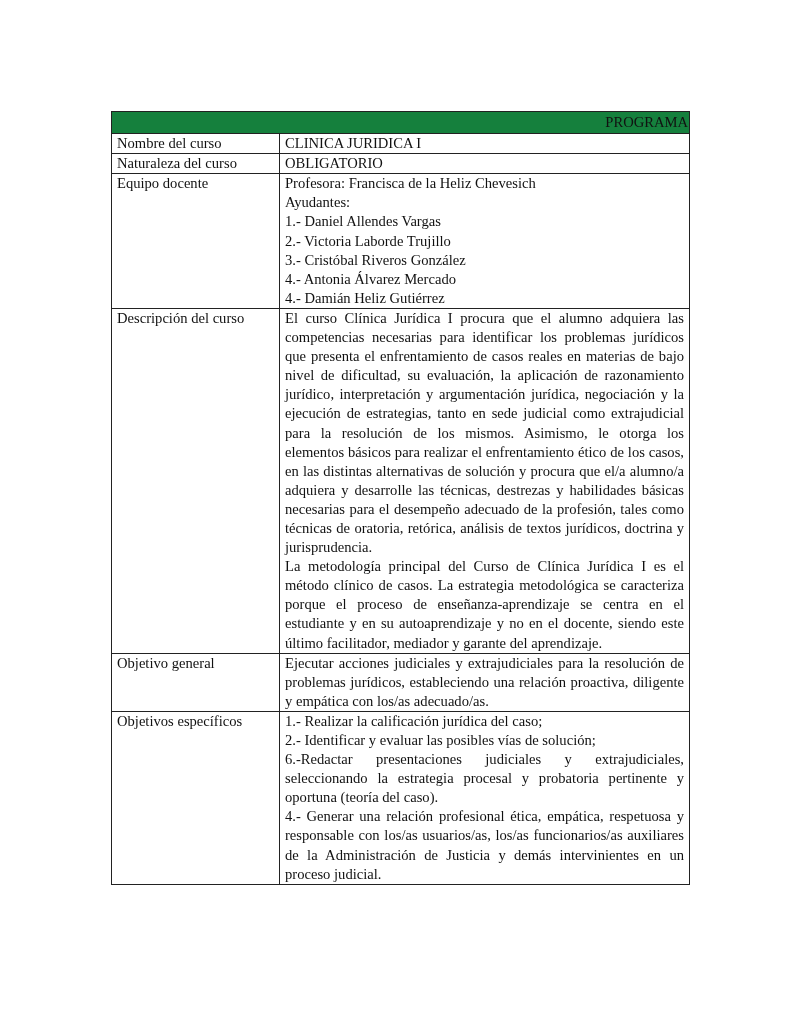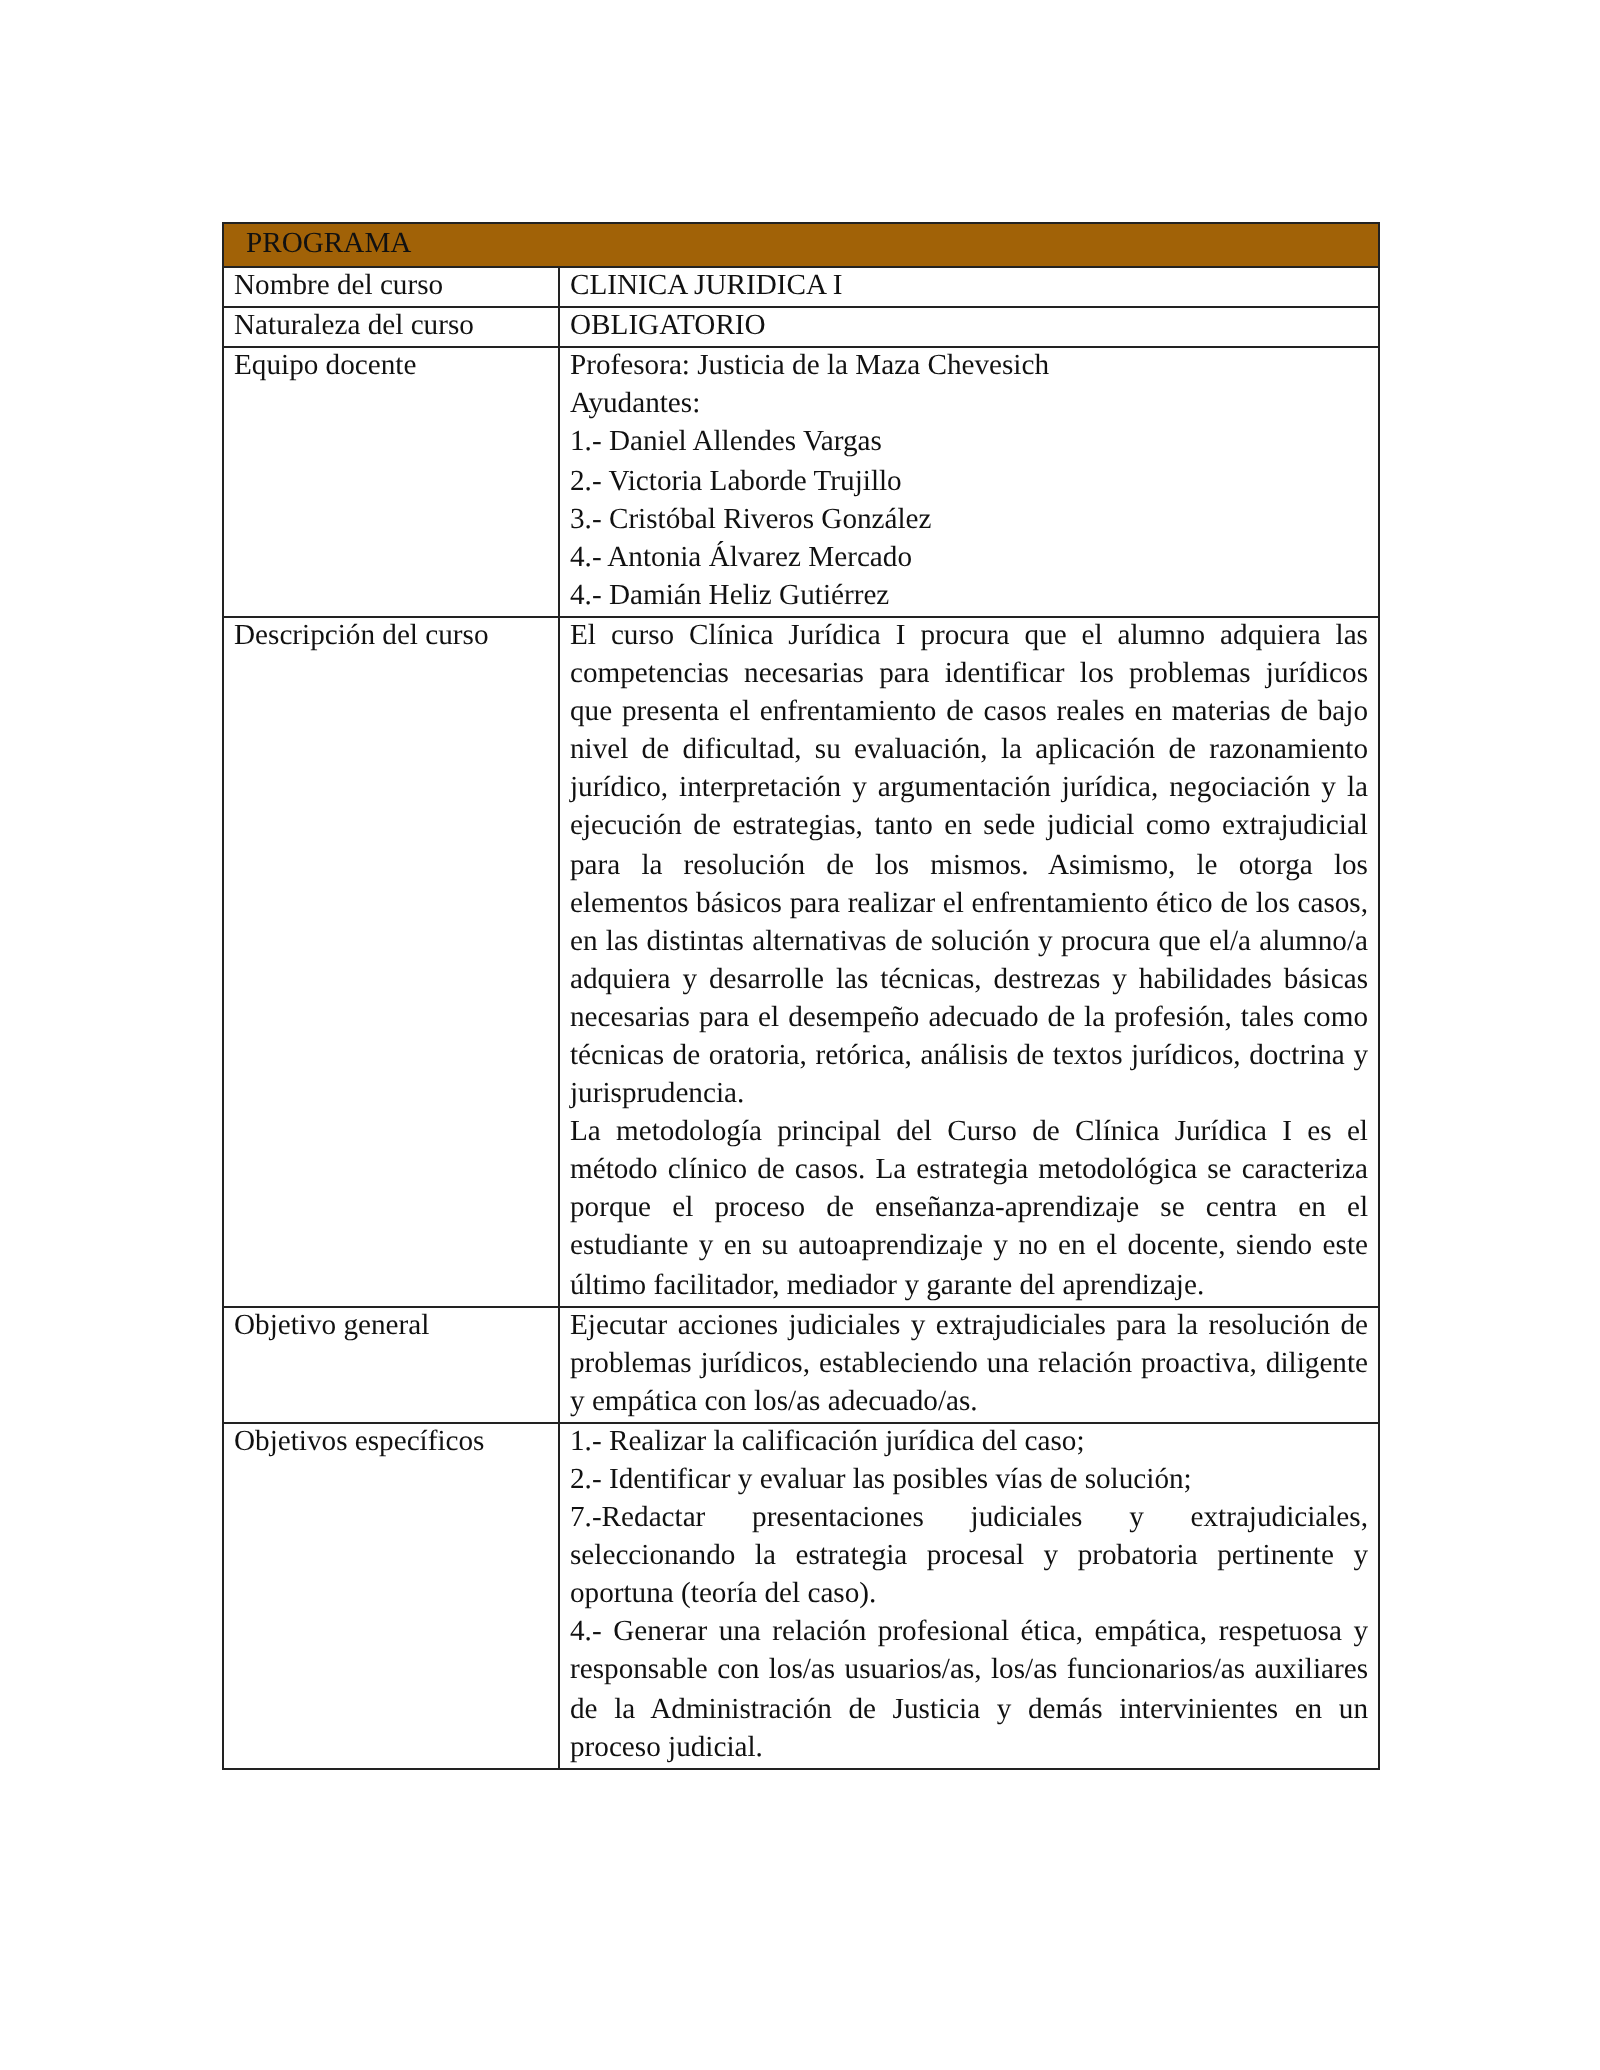--- a/index.html
+++ b/index.html
@@ -3,21 +3,21 @@
 <meta charset="utf-8">
 <style>
   html, body { margin: 0; padding: 0; background: #ffffff; }
   body { width: 800px; height: 1035px; position: relative; overflow: hidden;
          font-family: "DejaVu Serif", "Liberation Serif", serif; color: #111; }
   .doc-table { position: absolute; left: 111px; top: 111px; width: 579px;
                border-collapse: collapse; table-layout: fixed;
                font-family: "Liberation Serif", "DejaVu Serif", serif; font-size: 14.6px; line-height: 19.1px; }
   .doc-table td { border: 1px solid #222; vertical-align: top; padding: 0 5px; }
   .doc-table col.c1 { width: 168px; }
-  .hdr td { background: #a16207; text-align: left; padding: 1px 11px; }
+  .hdr td { background: #15803d; text-align: right; padding: 1px 1px; }
   .label { font-weight: normal; }
   .p { margin: 0; }
   .just { text-align: justify; }
   .b { font-weight: normal; }
 </style>
 </head>
 <body>
 
 <table class="doc-table">
   <colgroup>
@@ -32,21 +32,21 @@
     <td class="label">Nombre del curso</td>
     <td>CLINICA JURIDICA I</td>
   </tr>
   <tr>
     <td class="label">Naturaleza del curso</td>
     <td>OBLIGATORIO</td>
   </tr>
   <tr>
     <td class="label">Equipo docente</td>
     <td>
-      <p class="p">Profesora: Justicia de la Maza Chevesich</p>
+      <p class="p">Profesora: Francisca de la Heliz Chevesich</p>
       <p class="p">Ayudantes:</p>
       <p class="p">1.- Daniel Allendes Vargas</p>
       <p class="p">2.- Victoria Laborde Trujillo</p>
       <p class="p">3.- Cristóbal Riveros González</p>
       <p class="p">4.- Antonia Álvarez Mercado</p>
       <p class="p">4.- Damián Heliz Gutiérrez</p>
     </td>
   </tr>
   <tr>
     <td class="label">Descripción del curso</td>
@@ -57,18 +57,18 @@
   </tr>
   <tr>
     <td class="label">Objetivo general</td>
     <td class="just">Ejecutar acciones judiciales y extrajudiciales para la resolución de problemas jurídicos, estableciendo una relación proactiva, diligente y empática con los/as adecuado/as.</td>
   </tr>
   <tr>
     <td class="label">Objetivos específicos</td>
     <td>
       <p class="p just">1.- Realizar la calificación jurídica del caso;</p>
       <p class="p just">2.- Identificar y evaluar las posibles vías de solución;</p>
-      <p class="p just">7.-Redactar presentaciones judiciales y extrajudiciales, seleccionando la estrategia procesal y probatoria pertinente y oportuna (teoría del caso).</p>
+      <p class="p just">6.-Redactar presentaciones judiciales y extrajudiciales, seleccionando la estrategia procesal y probatoria pertinente y oportuna (teoría del caso).</p>
       <p class="p just">4.- Generar una relación profesional ética, empática, respetuosa y responsable con los/as usuarios/as, los/as funcionarios/as auxiliares de la Administración de Justicia y demás intervinientes en un proceso judicial.</p>
     </td>
   </tr>
 </tbody>
   </table>
 
 </body></html>

